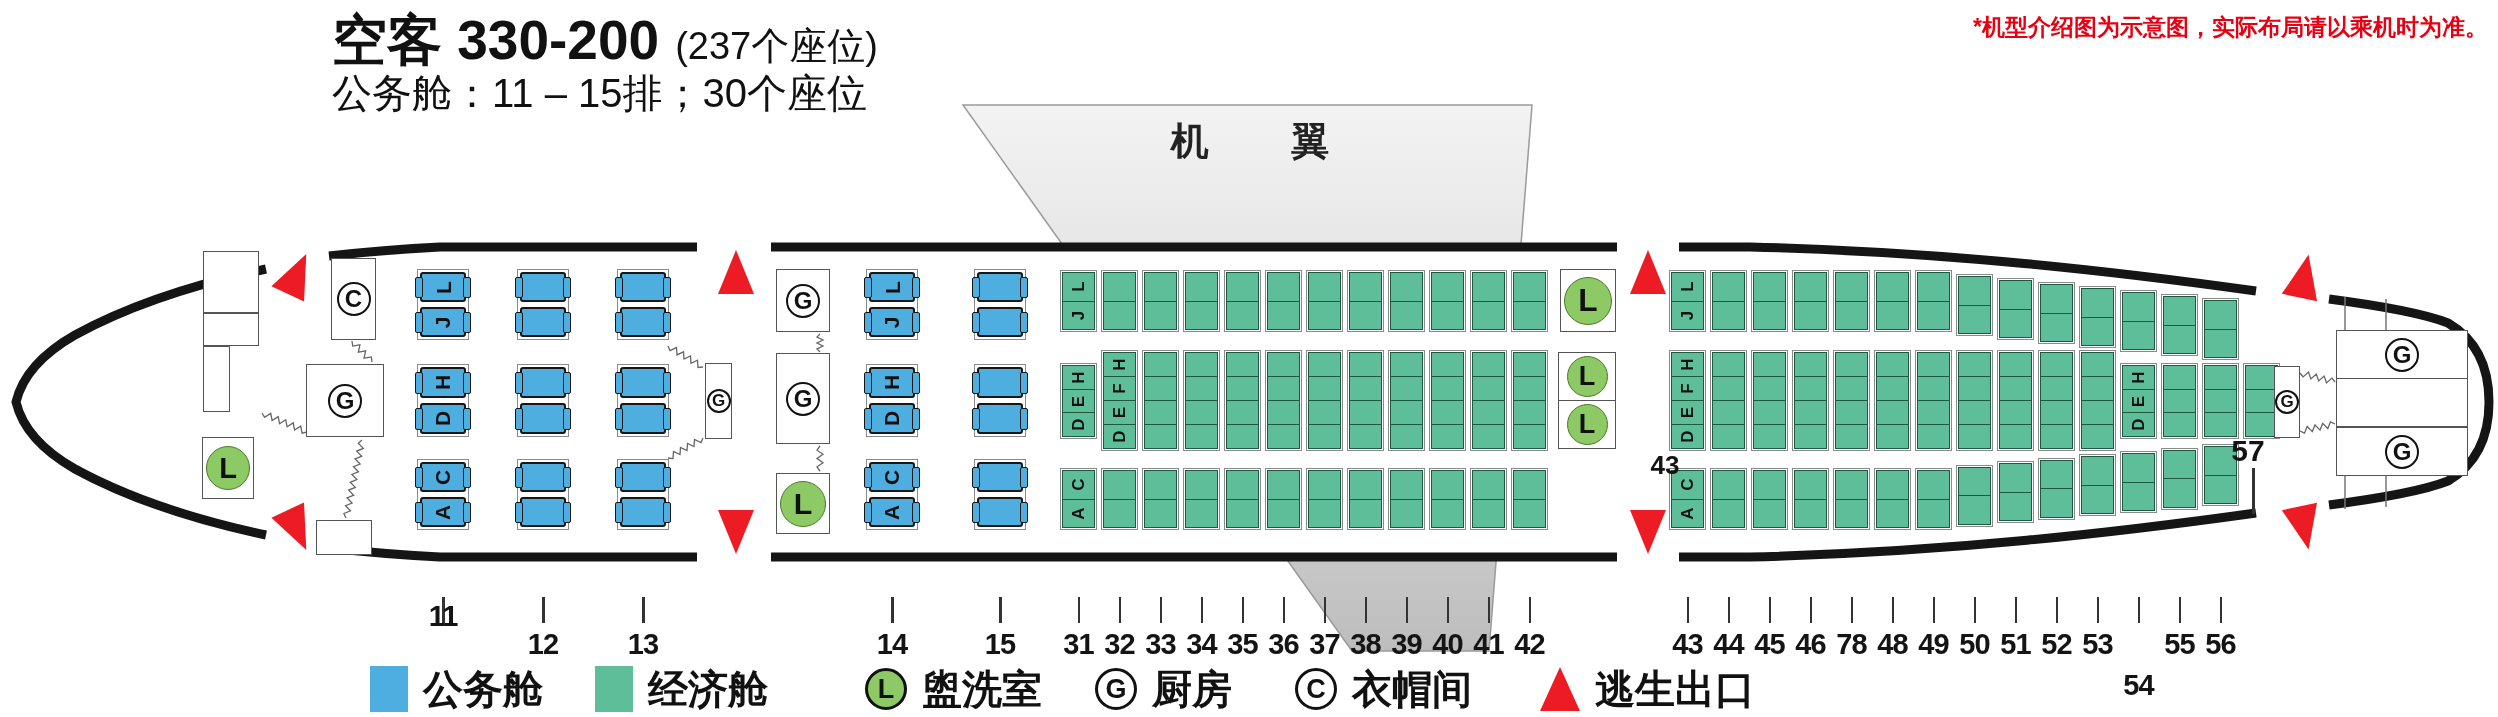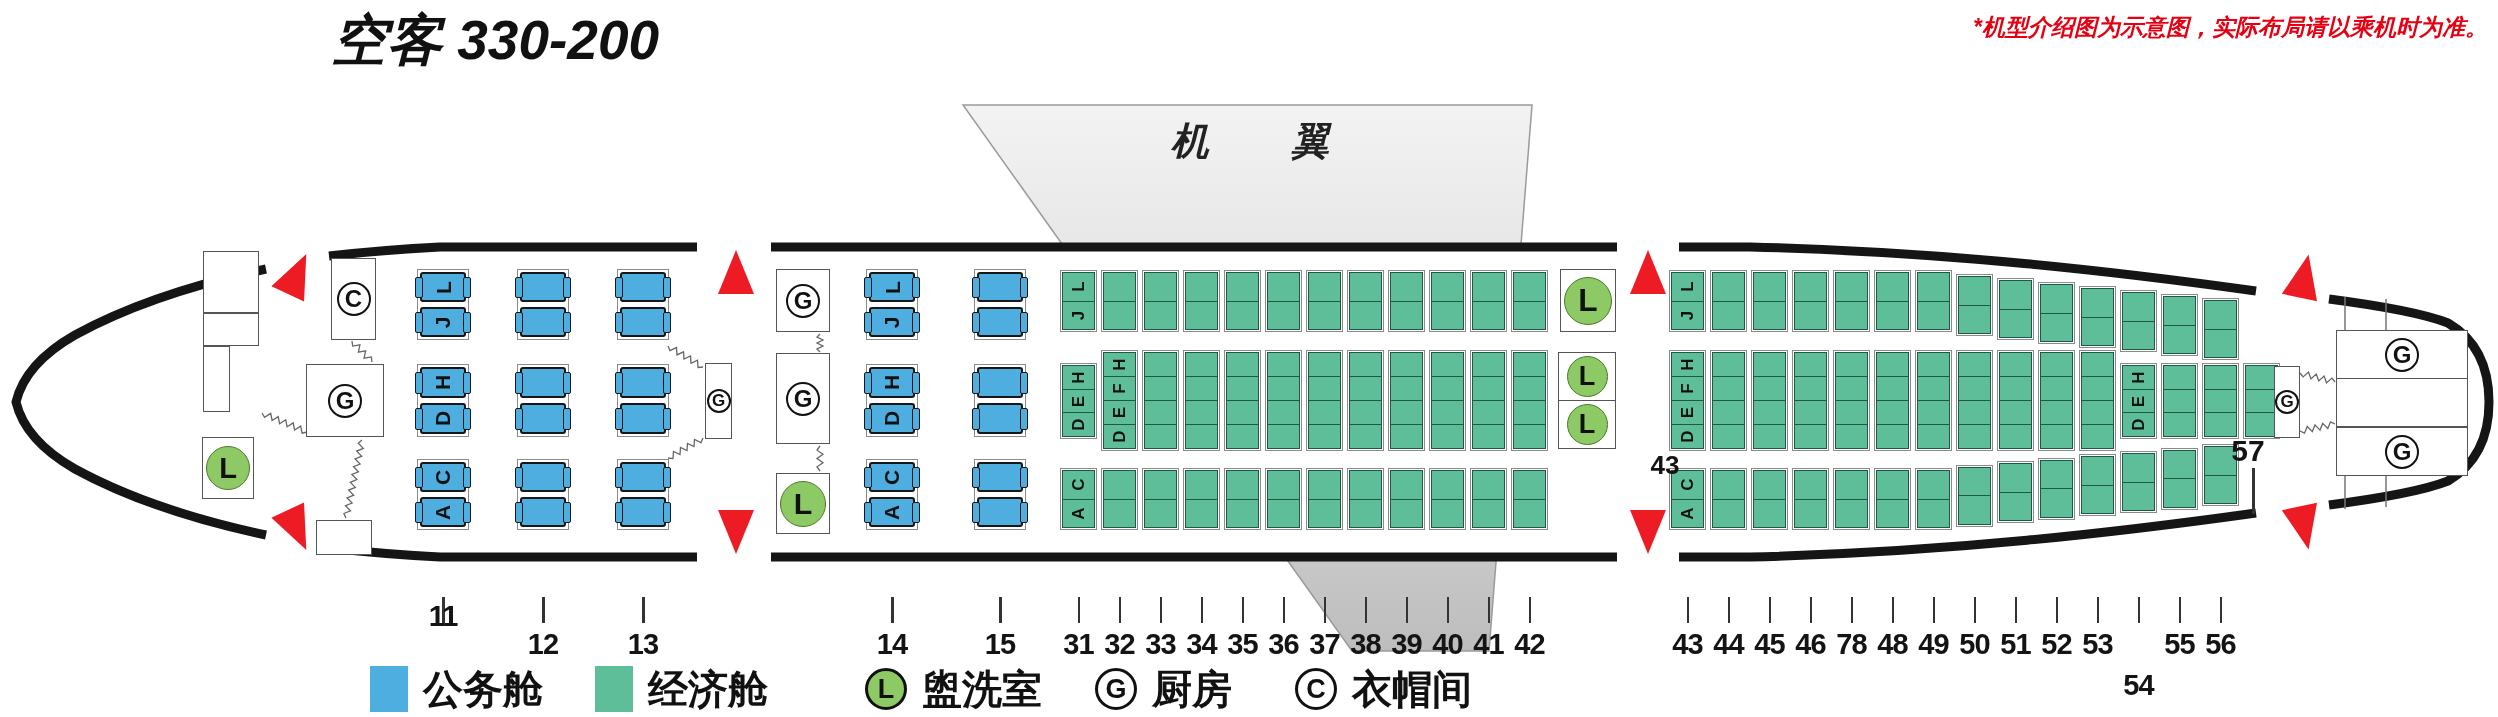--- a/index.html
+++ b/index.html
@@ -1,18 +1,18 @@
 <!DOCTYPE html>
 <html><head>
 <meta charset="utf-8">
 <style>
   html,body{margin:0;padding:0;background:#fff;}
   .stage{position:relative;width:2498px;height:717px;background:#fff;overflow:hidden;
          font-family:"Liberation Sans","DejaVu Sans",sans-serif;color:#111;}
-  .ab{position:absolute;font-style:italic;}
+  .ab{position:absolute;}
   
   .title-line{left:332px;top:4px;display:flex;align-items:baseline;white-space:nowrap;}
   .title{font-size:55px;font-weight:700;letter-spacing:0;}
   .title-suffix{font-size:38px;font-weight:500;margin-left:16px;}
   .subline{top:66px;font-size:40px;font-weight:500;white-space:nowrap;}
   .disclaimer{right:10px;top:12px;font-size:23px;font-weight:700;color:#E60012;white-space:nowrap;}
   .wing-label{left:1120px;top:116px;width:260px;text-align:center;font-size:38px;font-weight:600;
               color:#222;letter-spacing:36px;text-indent:36px;white-space:nowrap;}
   
   .shell{position:absolute;background:#fff;border:1px solid #8a8a8a;box-sizing:border-box;
@@ -101,21 +101,23 @@
         <path d="M 820 446 L 817.0 450.2 L 823.0 454.3 L 817.0 458.5 L 823.0 462.7 L 817.0 466.8 L 820.0 471.0" fill="none" stroke="#666" stroke-width="1.3"></path>
         <path d="M 2300 373 L 2303.1 376.9 L 2308.5 372.1 L 2310.9 378.9 L 2316.3 374.1 L 2318.7 380.9 L 2324.1 376.1 L 2326.5 382.9 L 2331.9 378.1 L 2335.0 382.0" fill="none" stroke="#666" stroke-width="1.3"></path>
         <path d="M 2300 431 L 2304.5 433.2 L 2307.2 426.5 L 2312.3 431.6 L 2315.0 424.9 L 2320.0 430.1 L 2322.7 423.4 L 2327.8 428.5 L 2330.5 421.8 L 2335.0 424.0" fill="none" stroke="#666" stroke-width="1.3"></path>
       </g>
   </svg>
 
   <div class="ab wing-label hdr">机 翼</div>
 
   <div class="ab title-line hdr">
     <span class="title">空客 330-200</span>
+    <span class="title-suffix">(237个座位)</span>
   </div>
+  <div class="ab subline hdr" style="left:332px;">公务舱：11 – 15排；30个座位</div>
   <div class="ab disclaimer hdr">*机型介绍图为示意图，实际布局请以乘机时为准。</div>
 
   <div id="seats-layer">
       <div class="shell shell-biz" style="left: 417px; top: 269px; width: 52px; height: 71px;">
         <div class="seat-biz" style="background: rgb(79, 174, 224);">
           <div class="letter letter-biz">L</div>
         </div>
         <div class="seat-biz" style="background: rgb(79, 174, 224);">
           <div class="letter letter-biz">J</div>
         </div>
@@ -730,13 +732,17 @@
     <span class="legend-label">盥洗室</span>
   </div>
   <div class="legend-item" style="left:1095px;">
     <span class="lg-circle">G</span>
     <span class="legend-label">厨房</span>
   </div>
   <div class="legend-item" style="left:1295px;">
     <span class="lg-circle">C</span>
     <span class="legend-label">衣帽间</span>
   </div>
+  <div class="legend-item" style="left:1540px;">
+    <span class="lg-tri" style="background-color: rgb(237, 28, 36);"></span>
+    <span class="legend-label">逃生出口</span>
+  </div>
 </div>
 
 </body></html>

